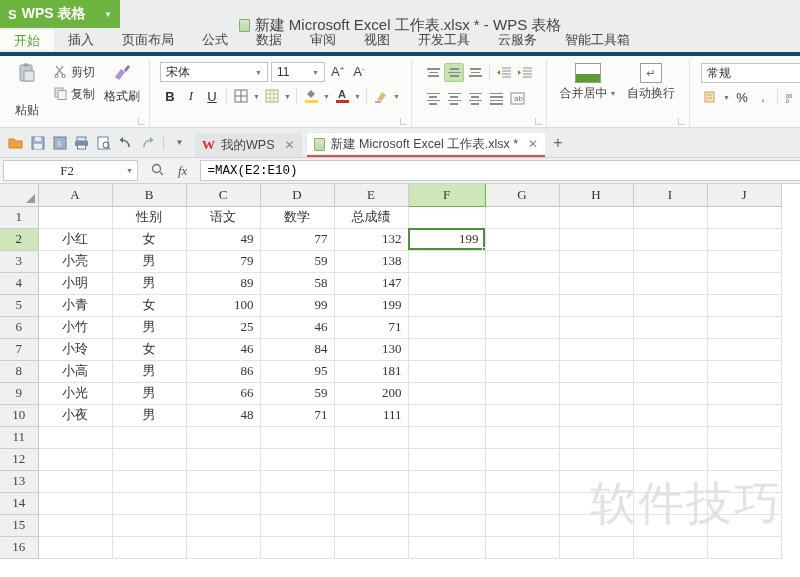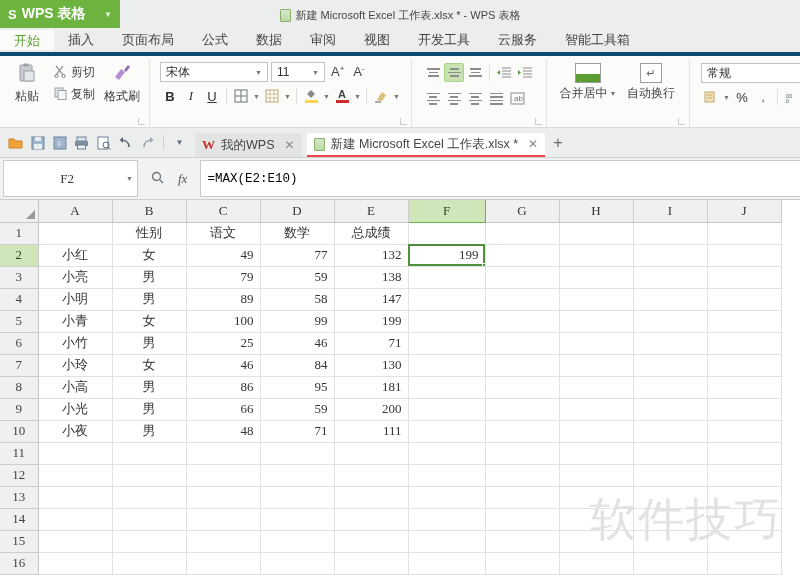--- a/index.html
+++ b/index.html
@@ -27,23 +27,23 @@
     padding-left:8px;
     gap:5px;
   }
   .wps-logo .s-mark { font-size:13px; font-weight:bold; }
   .wps-logo .caret {
     margin-left:auto; margin-right:8px;
     font-size:8px; opacity:.85; font-weight:normal;
   }
   .doc-title {
     position:absolute;
-    left:0; right:0; top:8px;
+    left:0; right:0; top:16px;
     text-align:center;
-    font-size:11px;
+    font-size:15px;
     color:#444;
     display:flex; align-items:center; justify-content:center;
     gap:5px;
     pointer-events:none;
   }
   .mini-xls {
     width:11px;height:13px;
     background:linear-gradient(#d6e8c9,#bcd9a8);
     border:1px solid #89b06b;
     border-radius:1px;
@@ -89,21 +89,21 @@
     border-top:none;border-right:none;
     opacity:.7;
   }
 
   
   .clip { display:flex; gap:2px; align-items:flex-start; }
   .bigbtn {
     width:44px;
     display:flex; flex-direction:column; align-items:center;
     padding-top:3px;
-    gap:2px;
+    gap:16px;
   }
   .bigbtn .lbl { font-size:12px; color:#444; }
   .smallcol { display:flex; flex-direction:column; gap:3px; padding-top:4px; }
   .smallbtn {
     display:flex; align-items:center; gap:4px;
     padding:1px 3px;
     font-size:12px; color:#444;
     white-space:nowrap;
   }
   .fmt-brush {
@@ -207,21 +207,21 @@
     align-self:flex-end;
   }
   .doctab.wps{background:#e3e4e4;}
   .doctab.active{background:#fff;border-bottom:2px solid #ef4444;}
   .doctab .x{font-size:12px;color:#888;margin-left:4px;}
   .wlogo{color:#cc2b2b;font-weight:bold;font-size:13px;font-family:"Liberation Serif",serif;}
   .plusbtn{font-size:16px;color:#666;padding:0 7px;align-self:center;}
 
   
   .fbar{
-    height:42px;
+    height:26px;
     background:#f2f2f2;
     display:flex;align-items:stretch;
     border-bottom:1px solid #cfcfcf;
     justify-content:center;
   }
   .namebox{
     width:135px;
     background:#fff;
     border:1px solid #c9c9c9;
     margin:2px 0 2px 3px;

